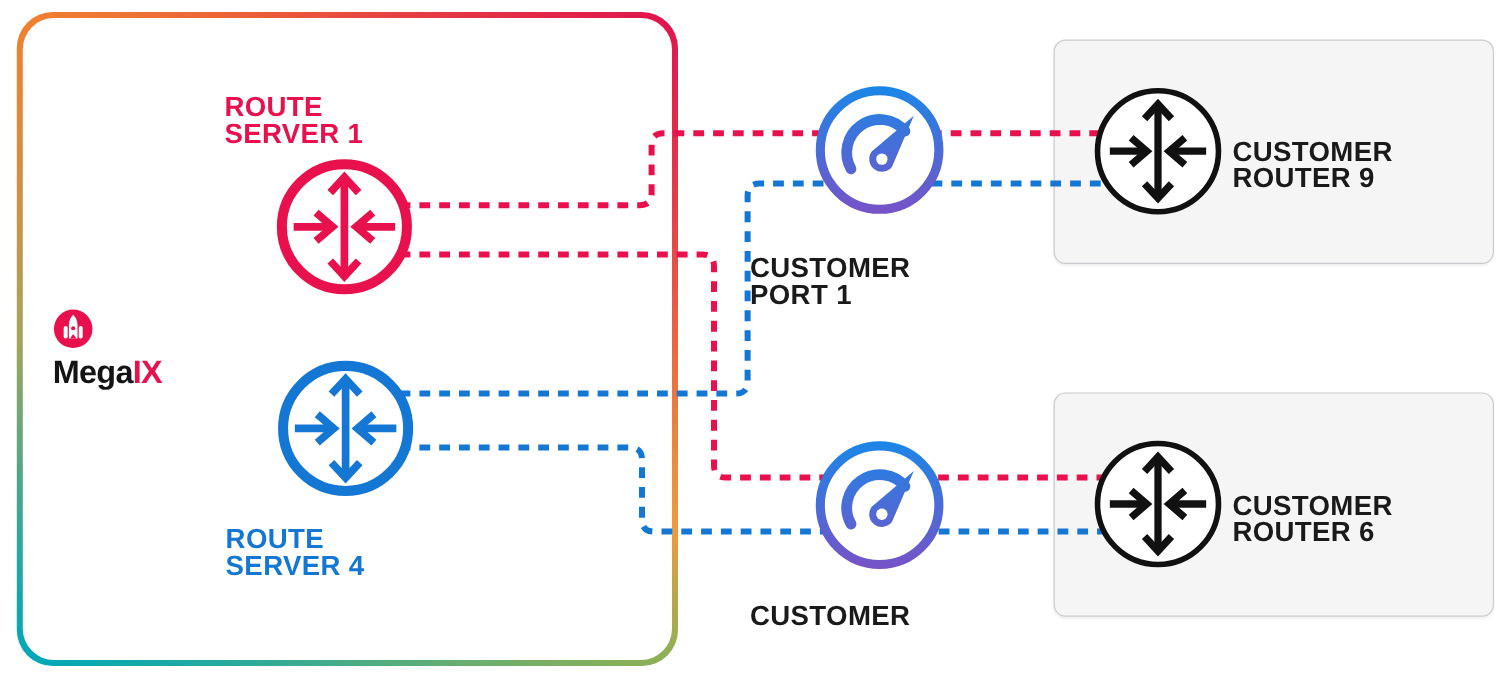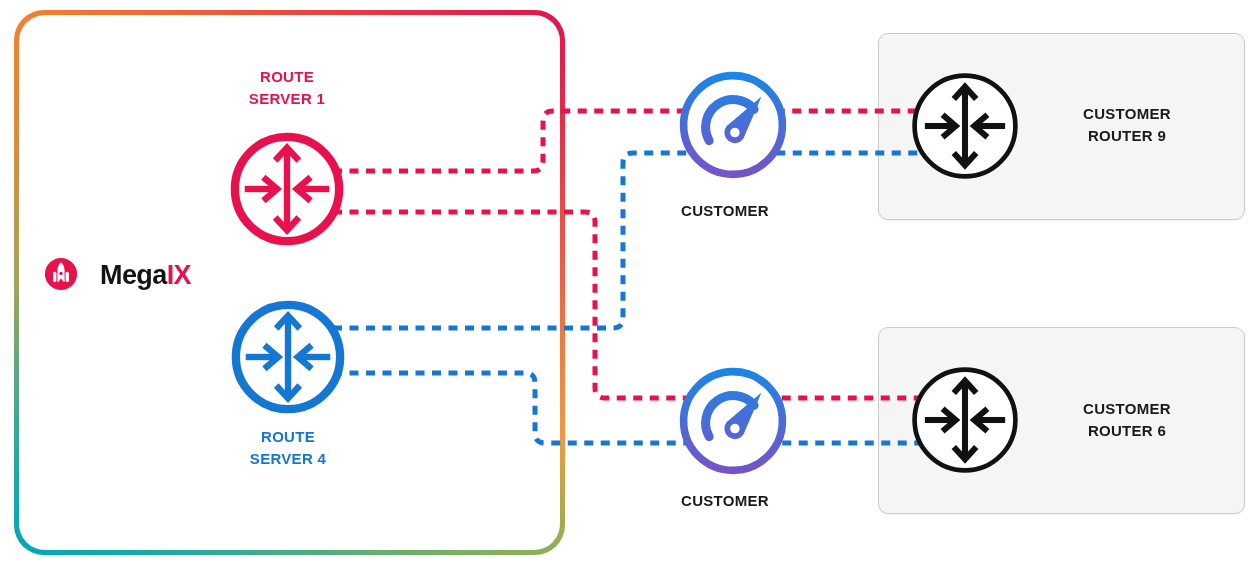--- a/index.html
+++ b/index.html
@@ -31,39 +31,39 @@
     border-radius:10px; box-sizing:border-box;
     box-shadow:0 1px 2px rgba(0,0,0,0.06);
   }
 
   svg.links { position:absolute; left:0; top:0; }
   .link { fill:none; stroke-width:5; stroke-dasharray:9 7.5; }
   .link.pink { stroke:var(--pink); }
   .link.blue { stroke:var(--blue); }
 
   .node-label {
-    position:absolute; width:200px; text-align:center;
-    font-weight:bold; font-size:15px; line-height:22px;
-    letter-spacing:0.3px; color:var(--ink);
+    position:absolute; width:200px; text-align:left;
+    font-weight:bold; font-size:23px; line-height:22px;
+    letter-spacing:0.3px; color:var(--ink);margin-top:12px;
   }
   .node-label span { display:block; }
   .node-label.pink { color:var(--pink); }
   .node-label.blue { color:var(--blue); }
 
   
   .router-icon .ring { fill:#fff; stroke:currentColor; }
   .router-icon .arrows { fill:none; stroke:currentColor; stroke-width:6.5; stroke-linejoin:miter; }
   .router-icon.thick .ring { stroke-width:8.5; }
   .router-icon.thin  .ring { stroke-width:5; }
   .rs1-icon { color:var(--pink); }
   .rs2-icon { color:var(--blue); }
   .cr-icon  { color:#111; }
 
   
-  .logo { position:absolute; left:44px; top:257px; display:flex; align-items:flex-end; gap:22px; }
+  .logo { position:absolute; left:44px; top:257px; display:flex; align-items:flex-start; gap:4px;flex-direction:column; }
   .logo-text { font-size:27px; font-weight:800; letter-spacing:-0.6px; color:#141414; }
   .logo-text .accent { color:var(--pink); }
 </style>
 </head>
 <body>
 
 <div class="canvas">
 
   <div class="ix-box">
     <div class="ix-box-inner"></div>
@@ -162,20 +162,21 @@
     <span>SERVER 1</span>
   </div>
 
   <div class="node-label blue" style="left:188px; top:426px;">
     <span>ROUTE</span>
     <span>SERVER 4</span>
   </div>
 
   <div class="node-label" style="left:625px; top:200px;">
     <span>CUSTOMER</span>
+    <span>PORT 1</span>
   </div>
 
   <div class="node-label" style="left:625px; top:490px;">
     <span>CUSTOMER</span>
   </div>
 
   <div class="node-label" style="left:1027px; top:103px;">
     <span>CUSTOMER</span>
     <span>ROUTER 9</span>
   </div>

